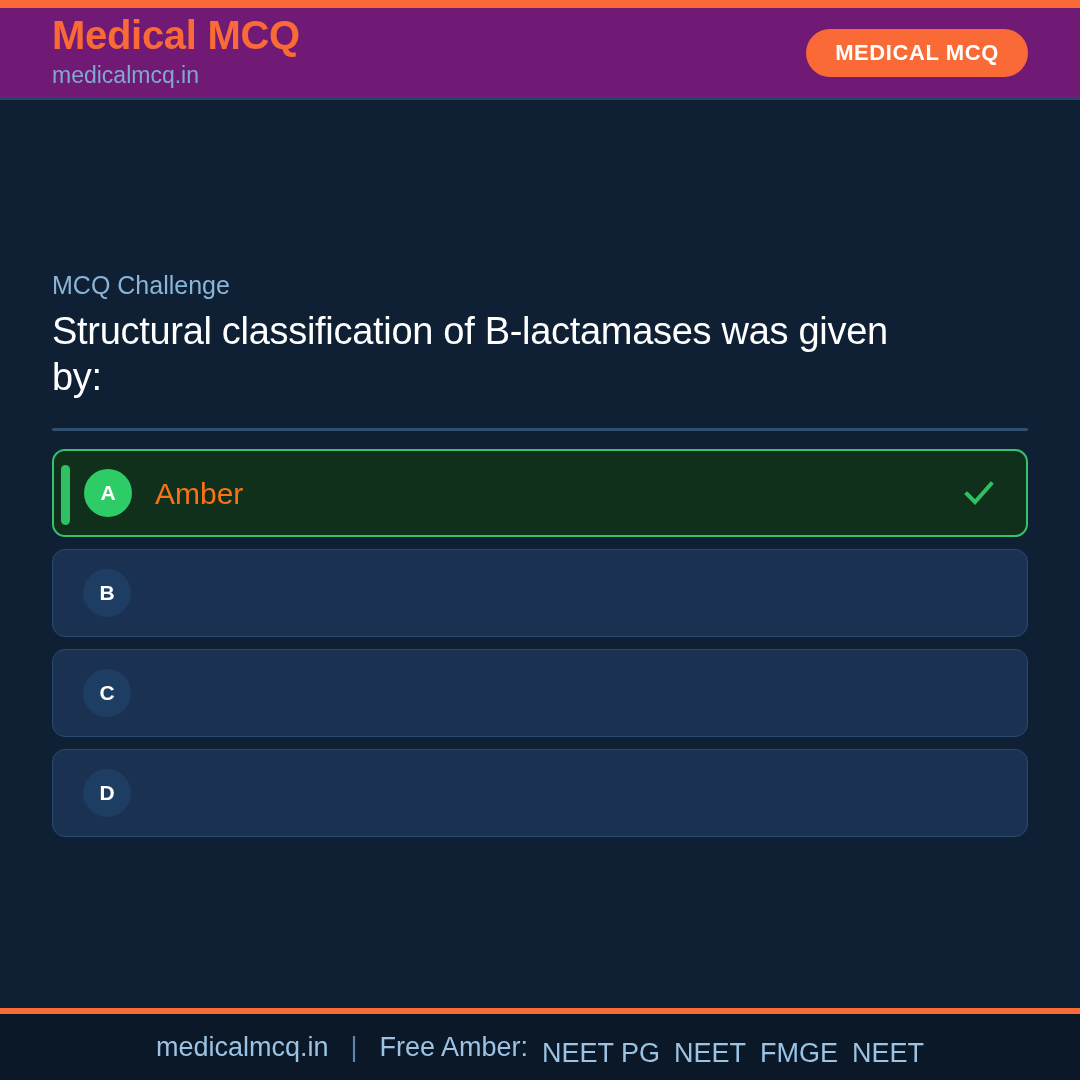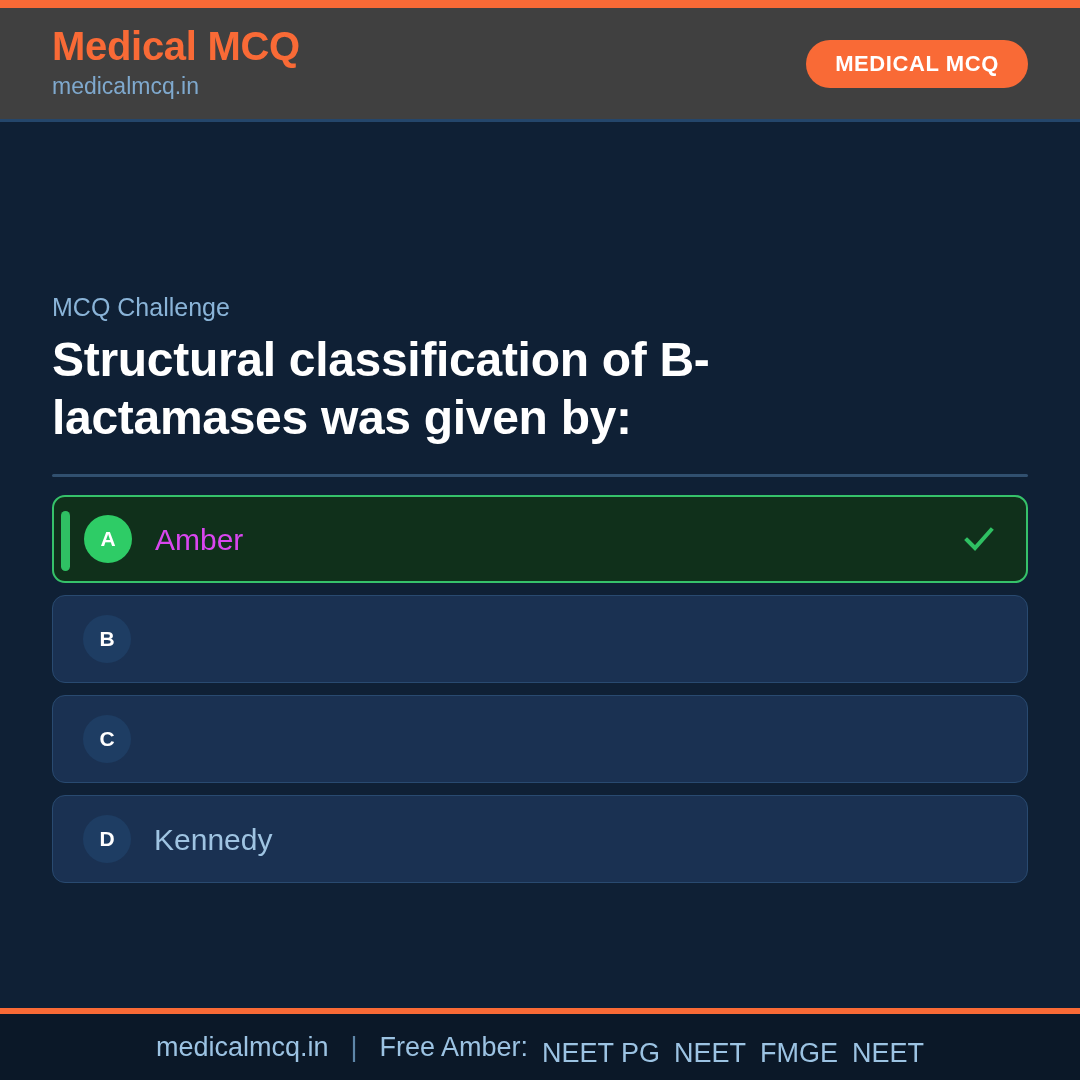--- a/index.html
+++ b/index.html
@@ -23,22 +23,22 @@
   .top-accent {
     height:8px;
     background:#F96A36;
     flex:0 0 auto;
   }
 
   
   .header {
     position:relative;
     flex:0 0 auto;
-    height:114px;
-    background:#404040;
+    height:92px;
+    background:#701a75;
     border-bottom:3px solid #24466B;
     display:flex;
     align-items:center;
     justify-content:space-between;
     padding:0 52px;
   }
   .brand-block { display:flex; flex-direction:column; justify-content:center; }
   .brand-title {
     font-size:40px;
     font-weight:bold;
@@ -75,22 +75,22 @@
 
   .q-wrap { margin-top:170px; }
 
   .kicker {
     font-size:25px;
     color:#8AB4D8;
     line-height:1.2;
     margin-bottom:9px;
   }
   .question {
-    font-size:48px;
-    font-weight:bold;
+    font-size:38px;
+    font-weight:normal;
     color:#FFFFFF;
     line-height:1.2;
     letter-spacing:-0.3px;
     max-width:880px;
   }
 
   .divider {
     height:3px;
     background:#31506F;
     margin-top:28px;
@@ -139,21 +139,21 @@
     margin-right:23px;
   }
   .option.correct .circle { background:#2ECC66; }
 
   .opt-text {
     font-size:30px;
     color:#9FC4E2;
     line-height:1.1;
     flex:1 1 auto;
   }
-  .option.correct .opt-text { color:#d946ef; }
+  .option.correct .opt-text { color:#f97316; }
 
   .check {
     flex:0 0 auto;
     width:34px; height:34px;
     display:flex;
     align-items:center;
     justify-content:center;
   }
   .check svg { display:block; }
 
@@ -224,21 +224,20 @@
       <div class="option">
         <div class="circle">B</div>
       </div>
 
       <div class="option">
         <div class="circle">C</div>
       </div>
 
       <div class="option">
         <div class="circle">D</div>
-        <div class="opt-text">Kennedy</div>
       </div>
 
     </div>
   </div>
 
   <div class="footer-accent"></div>
 
   <div class="footer">
     <div class="footer-inner">
       <span class="footer-site">medicalmcq.in</span>

